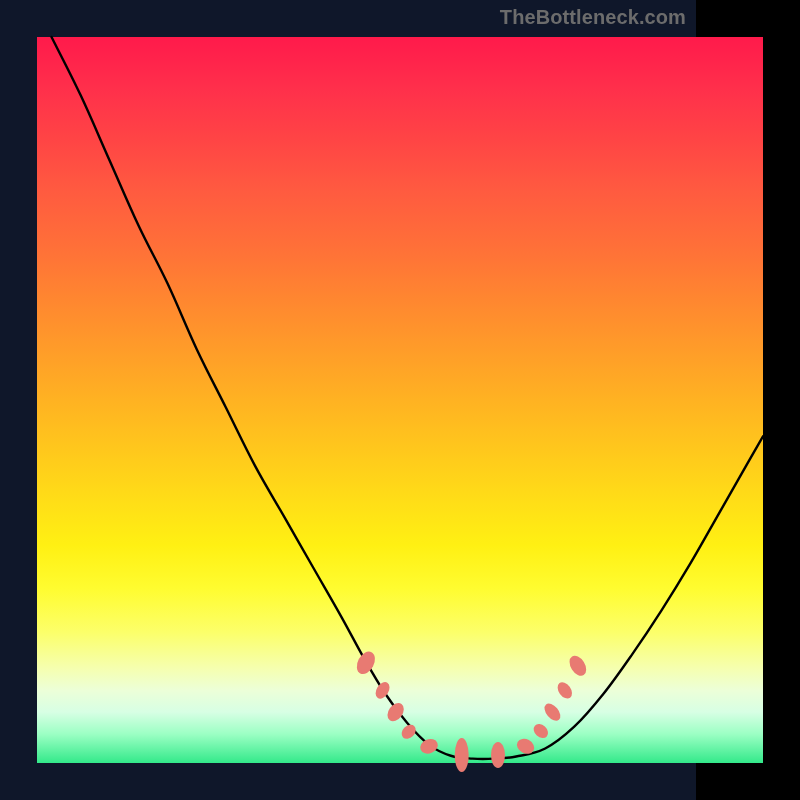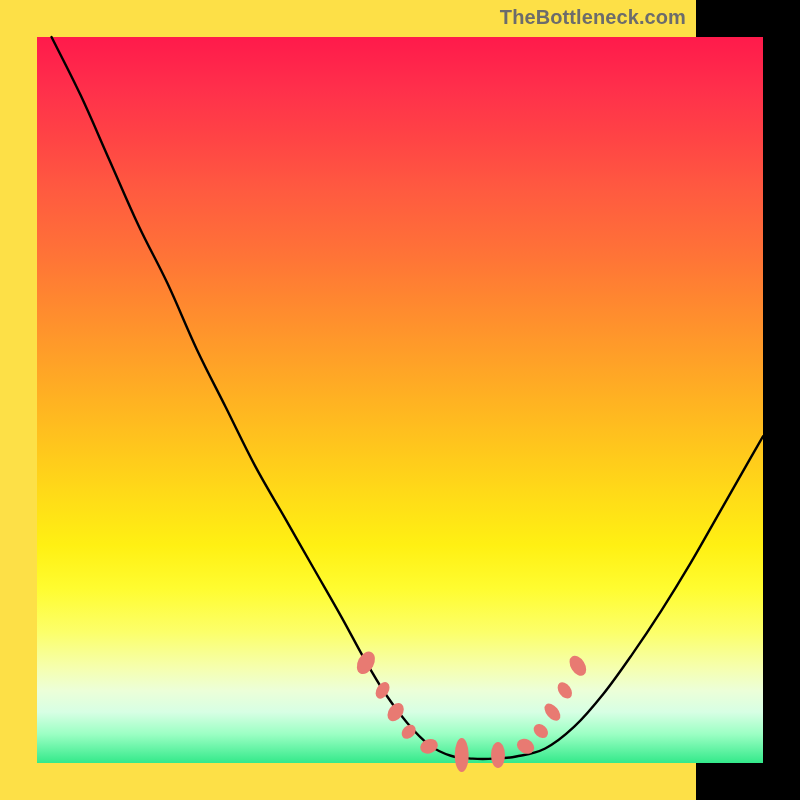--- a/index.html
+++ b/index.html
@@ -8,21 +8,21 @@
     width: 800px;
     height: 800px;
     background: #000;
     overflow: hidden;
     font-family: Arial, Helvetica, sans-serif;
   }
   .frame {
     position: relative;
     width: 696px;
     height: 800px;
-    background: #fde047;
+    background: #0f172a;
   }
   .plot-area {
     position: absolute;
     left: 37px;
     top: 37px;
     width: 726px;
     height: 726px;
     
     background: linear-gradient(to bottom,
       #ff1a4b 0%,

